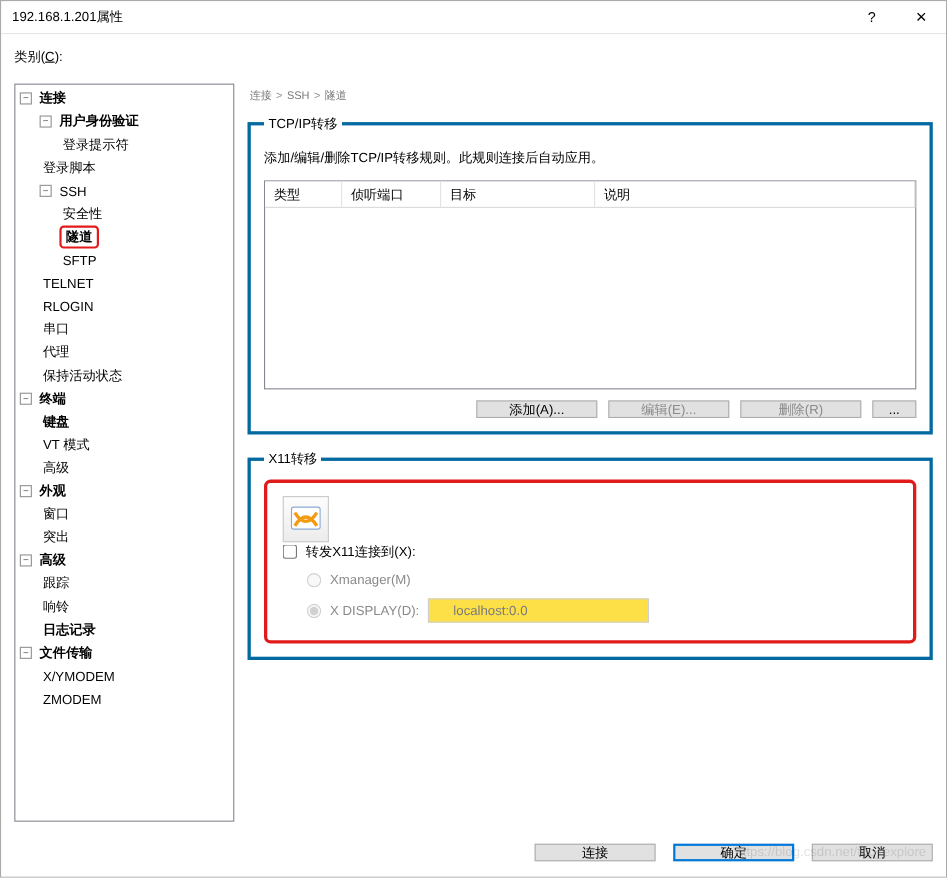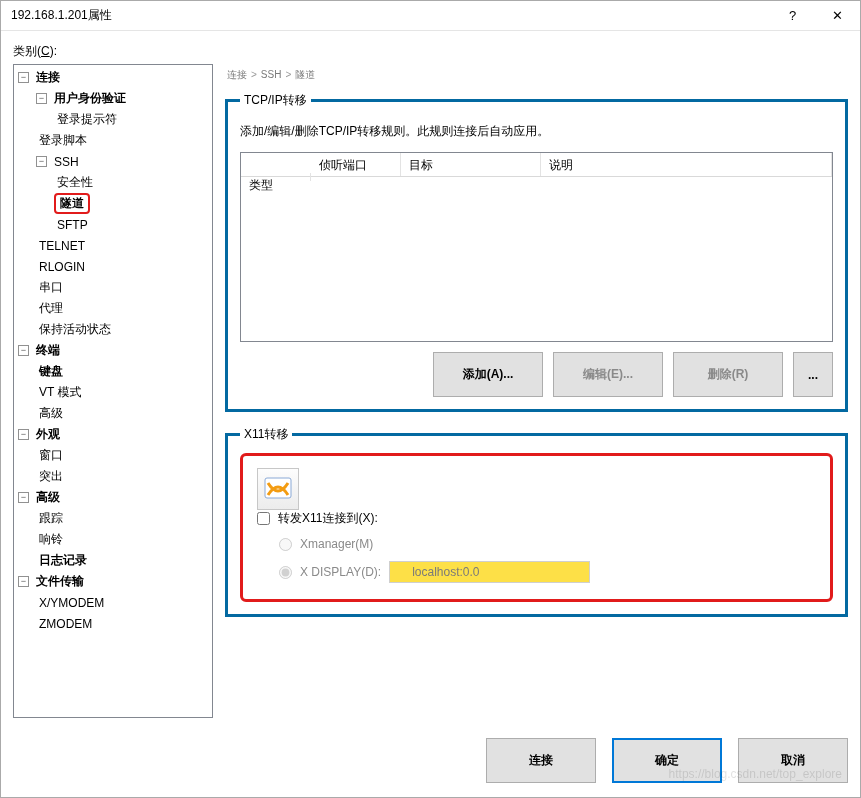--- a/index.html
+++ b/index.html
@@ -33,21 +33,21 @@
     display: flex; align-items: center; justify-content: center;
     font-size: 13px;
     cursor: default;
   }
   .content {
     flex: 1;
     display: flex;
     flex-direction: column;
     padding: 12px 12px 12px 12px;
   }
-  .category-label { margin-bottom: 4px; }
+  .category-label { margin-bottom: 16px; }
   .category-label u { text-decoration: underline; }
   .main-row {
     flex: 1;
     display: flex;
     gap: 12px;
     min-height: 0;
   }
   .tree-panel {
     width: 200px;
     border: 1px solid #828790;
@@ -118,42 +118,41 @@
     display: flex;
     background: #fff;
     border-bottom: 1px solid #d9d9d9;
     height: 24px;
   }
   .grid-header .col {
     border-right: 1px solid #e3e3e3;
     padding: 4px 8px;
     font-size: 12px;
   }
-  .col-type { width: 70px; margin-top: 20px; }
+  .col-type { width: 70px; }
   .col-port { width: 90px; }
   .col-target { width: 140px; }
   .col-desc { flex: 1; border-right: none; }
 
   .btn-row {
     display: flex;
     gap: 10px;
     justify-content: flex-end;
     margin-top: 10px;
   }
   .btn {
     min-width: 110px;
-    height: 45px;
+    height: 16px;
     border: 1px solid #adadad;
     background: #e1e1e1;
     display: inline-flex;
     align-items: center;
     justify-content: center;
     font-size: 12px;
     padding: 0 12px;
-    font-weight: bold;
   }
   .btn.small { min-width: 40px; }
   .btn.disabled { color: #8a8a8a; }
   .btn.primary { border: 2px solid #0078d7; }
 
   .x11-highlight {
     border: 3px solid #e11b1b;
     border-radius: 6px;
     padding: 10px 14px 16px 14px;
     display: flex;

